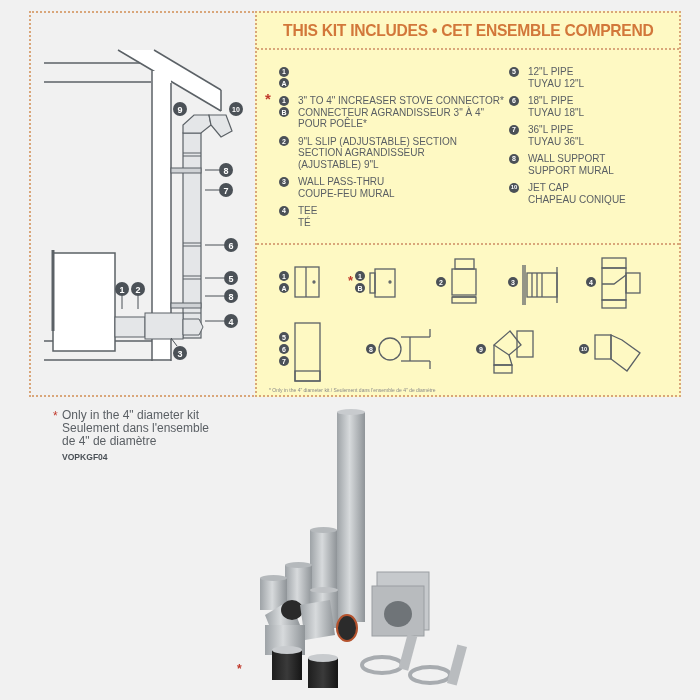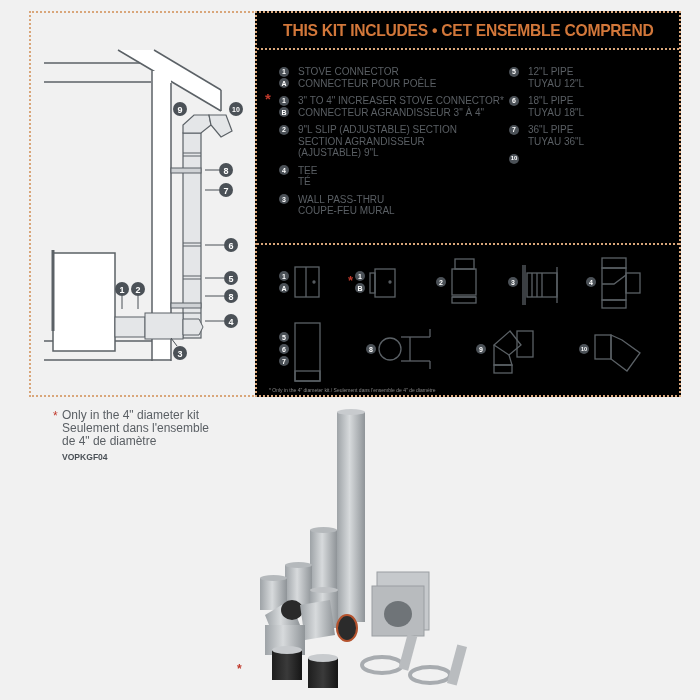--- a/index.html
+++ b/index.html
@@ -2,21 +2,21 @@
 <html><head>
 <meta charset="utf-8">
 <style>
   * { box-sizing: border-box; margin: 0; padding: 0; }
   html, body { width: 700px; height: 700px; background: #f1f1f1; overflow: hidden; }
   body { position: relative; font-family: "Liberation Sans", sans-serif; color: #555a5f; }
 
   .dotted { border: 2px dotted #d9a67a; }
 
   #left-panel { position: absolute; left: 29px; top: 11px; width: 228px; height: 386px; }
-  #right-panel { position: absolute; left: 255px; top: 11px; width: 426px; height: 386px; background: #000000; }
+  #right-panel { position: absolute; left: 255px; top: 11px; width: 426px; height: 386px; background: #fef9c3; }
   #header-band { position: absolute; left: 0; top: 0; width: 100%; height: 37px; border-bottom: 2px dotted #d9a67a;
     display: flex; align-items: center; justify-content: center; }
   #title { color: #d2773a; font-family: "Liberation Sans", sans-serif; font-weight: bold; font-size: 17px;
     letter-spacing: -0.3px; transform: scaleX(0.92); white-space: nowrap; }
   #list-section { position: absolute; left: 0; top: 37px; width: 100%; height: 195px; border-bottom: 2px dotted #d9a67a; }
   .col { position: absolute; top: 16px; }
   #col-left { left: 22px; width: 230px; }
   #col-right { left: 252px; width: 170px; }
   .item { display: flex; margin-bottom: 6px; font-size: 10px; line-height: 11.5px; color: #5a5f64; position: relative; }
   .badges { display: flex; flex-direction: column; width: 14px; margin-right: 5px; }
@@ -124,64 +124,61 @@
     <div id="title">THIS KIT INCLUDES • CET ENSEMBLE COMPREND</div>
   </div>
 
   <div id="list-section">
     <div class="col" id="col-left">
       <div class="item">
         <div class="badges">
             <span class="badge">1</span>
             <span class="badge">A</span>
           </div>
-        <div class="item-text">
-            <span>STOVE CONNECTOR</span>
-            <span>CONNECTEUR POUR POÊLE</span>
-          </div>
       </div>
       <div class="item">
         <span class="asterisk">*</span>
         <div class="badges">
             <span class="badge">1</span>
             <span class="badge">B</span>
           </div>
         <div class="item-text">
             <span>3" TO 4" INCREASER STOVE CONNECTOR*</span>
             <span>CONNECTEUR AGRANDISSEUR 3" À 4"</span>
+            <span>POUR POÊLE*</span>
           </div>
       </div>
       <div class="item">
         <div class="badges">
             <span class="badge">2</span>
           </div>
         <div class="item-text">
             <span>9"L SLIP (ADJUSTABLE) SECTION</span>
             <span>SECTION AGRANDISSEUR</span>
             <span>(AJUSTABLE) 9"L</span>
           </div>
       </div>
       <div class="item">
         <div class="badges">
+            <span class="badge">3</span>
+          </div>
+        <div class="item-text">
+            <span>WALL PASS-THRU</span>
+            <span>COUPE-FEU MURAL</span>
+          </div>
+      </div>
+      <div class="item">
+        <div class="badges">
             <span class="badge">4</span>
           </div>
         <div class="item-text">
             <span>TEE</span>
             <span>TÉ</span>
           </div>
       </div>
-      <div class="item">
-        <div class="badges">
-            <span class="badge">3</span>
-          </div>
-        <div class="item-text">
-            <span>WALL PASS-THRU</span>
-            <span>COUPE-FEU MURAL</span>
-          </div>
-      </div>
     </div>
 
     <div class="col" id="col-right">
       <div class="item">
         <div class="badges">
             <span class="badge">5</span>
           </div>
         <div class="item-text">
             <span>12"L PIPE</span>
             <span>TUYAU 12"L</span>
@@ -200,21 +197,34 @@
         <div class="badges">
             <span class="badge">7</span>
           </div>
         <div class="item-text">
             <span>36"L PIPE</span>
             <span>TUYAU 36"L</span>
           </div>
       </div>
       <div class="item">
         <div class="badges">
+            <span class="badge">8</span>
+          </div>
+        <div class="item-text">
+            <span>WALL SUPPORT</span>
+            <span>SUPPORT MURAL</span>
+          </div>
+      </div>
+      <div class="item">
+        <div class="badges">
             <span class="badge" style="font-size:6px">10</span>
+          </div>
+        <div class="item-text">
+            <span>JET CAP</span>
+            <span>CHAPEAU CONIQUE</span>
           </div>
       </div>
     </div>
   </div>
 
   <div id="icons-section">
     <svg width="422" height="154" viewBox="0 0 422 154" style="position:absolute;left:0;top:0;">
       <g fill="none" stroke="#5b6166" stroke-width="1.3">
 
         <rect x="38" y="22" width="24" height="30"></rect>

